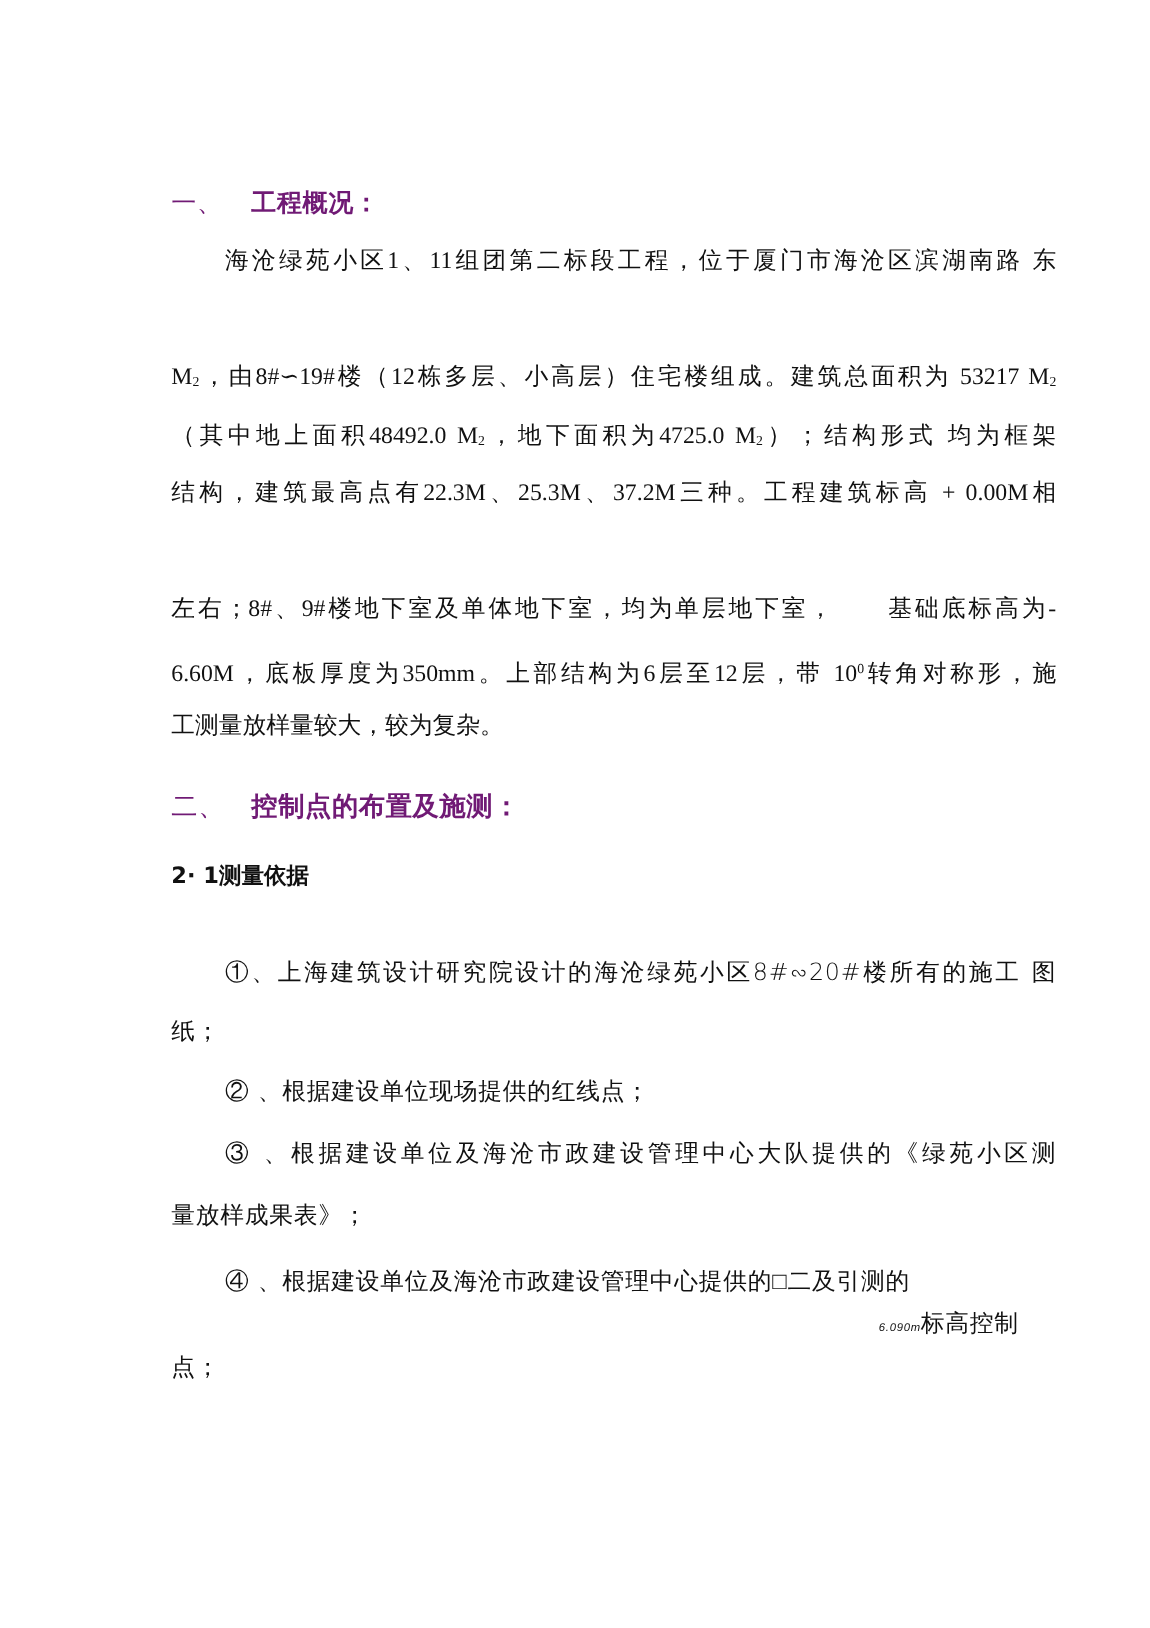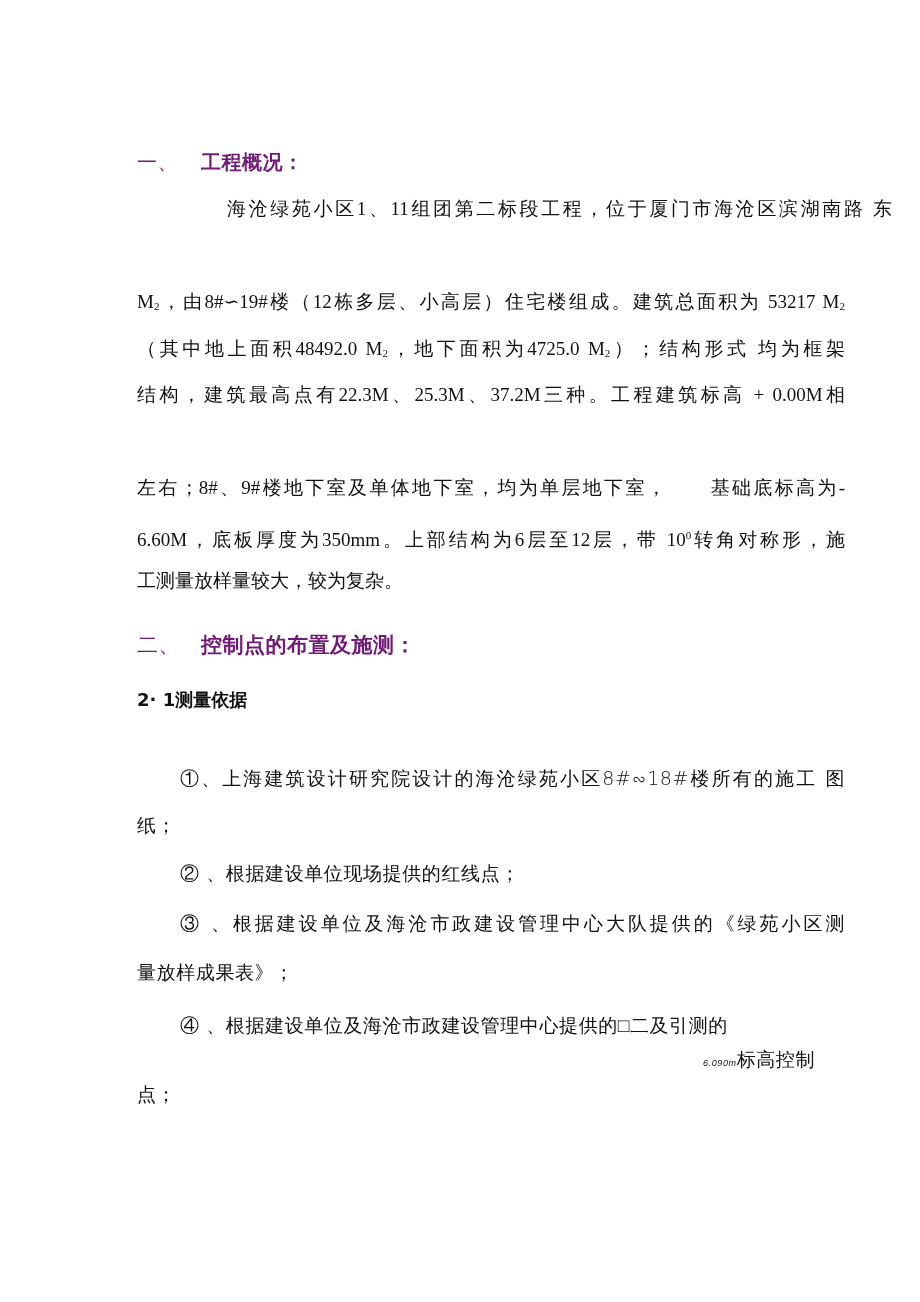--- a/index.html
+++ b/index.html
@@ -20,21 +20,21 @@
     position: absolute; left: 137px;
     font-family: "DejaVu Sans", "Liberation Sans", sans-serif;
     font-size: 18px; font-weight: bold; white-space: nowrap;
   }
   .line {
     position: absolute; left: 137px; width: 708px;
     font-size: 19px; line-height: 24px; white-space: nowrap;
     text-align: justify; text-align-last: justify;
   }
   .line.last { text-align-last: left; }
-  .line.indent { left: 180px; width: 665px; margin-left: 47px; }
+  .line.indent { left: 180px; width: 665px; }
   .sub { font-size: 11px; vertical-align: -2px; }
   .sup { font-size: 11px; vertical-align: 7px; }
   .tiny {
     font-family: "Liberation Sans", "DejaVu Sans", sans-serif;
     font-size: 9px; font-style: italic; vertical-align: 0;
   }
   .item {
     position: absolute; font-size: 19px; line-height: 24px; white-space: nowrap;
     font-family: "DejaVu Sans", "Liberation Sans", sans-serif; font-weight: 300;
     letter-spacing: 0.6px;
@@ -64,21 +64,21 @@
   <div class="line" style="top:523px;"><span>6.60M，底板厚度为350mm。上部结构为6层至12层，带  10</span><span class="sup">0</span><span>转角对称形，施</span></div>
 
   <div class="line last" style="top:569px;"><span>工测量放样量较大，较为复杂。</span></div>
 
   <div class="h1" style="top:631px; font-size:21px;">
     <span class="num">二、</span><span>控制点的布置及施测：</span>
   </div>
 
   <div class="h2" style="top:688px;">2· 1测量依据</div>
 
-  <div class="item" style="left:180px; top:766px; width:665px; text-align:justify; text-align-last:justify;"><span>①</span><span>、上海建筑设计研究院设计的海沧绿苑小区8#∽18#楼所有的施工  图</span></div>
+  <div class="item" style="left:180px; top:766px; width:665px; text-align:justify; text-align-last:justify;"><span>①</span><span>、上海建筑设计研究院设计的海沧绿苑小区8#∽20#楼所有的施工  图</span></div>
   <div class="item" style="left:137px; top:813px;">纸；</div>
 
   <div class="item" style="left:180px; top:861px;"><span>②</span><span style="white-space:pre;"> 、根据建设单位现场提供的红线点；</span></div>
 
   <div class="item" style="left:180px; top:911px; width:665px; text-align:justify; text-align-last:justify;"><span>③</span><span style="white-space:pre;"> 、根据建设单位及海沧市政建设管理中心大队提供的《绿苑小区测</span></div>
   <div class="item" style="left:137px; top:960px;">量放样成果表》；</div>
 
   <div class="item" style="left:180px; top:1013px;"><span>④</span><span style="white-space:pre;"> 、根据建设单位及海沧市政建设管理中心提供的□二及引测的</span></div>
   <div class="item" style="left:703px; top:1047px;"><span class="tiny">6.090m</span><span>标高控制</span></div>
   <div class="item" style="left:137px; top:1082px;">点；</div>

